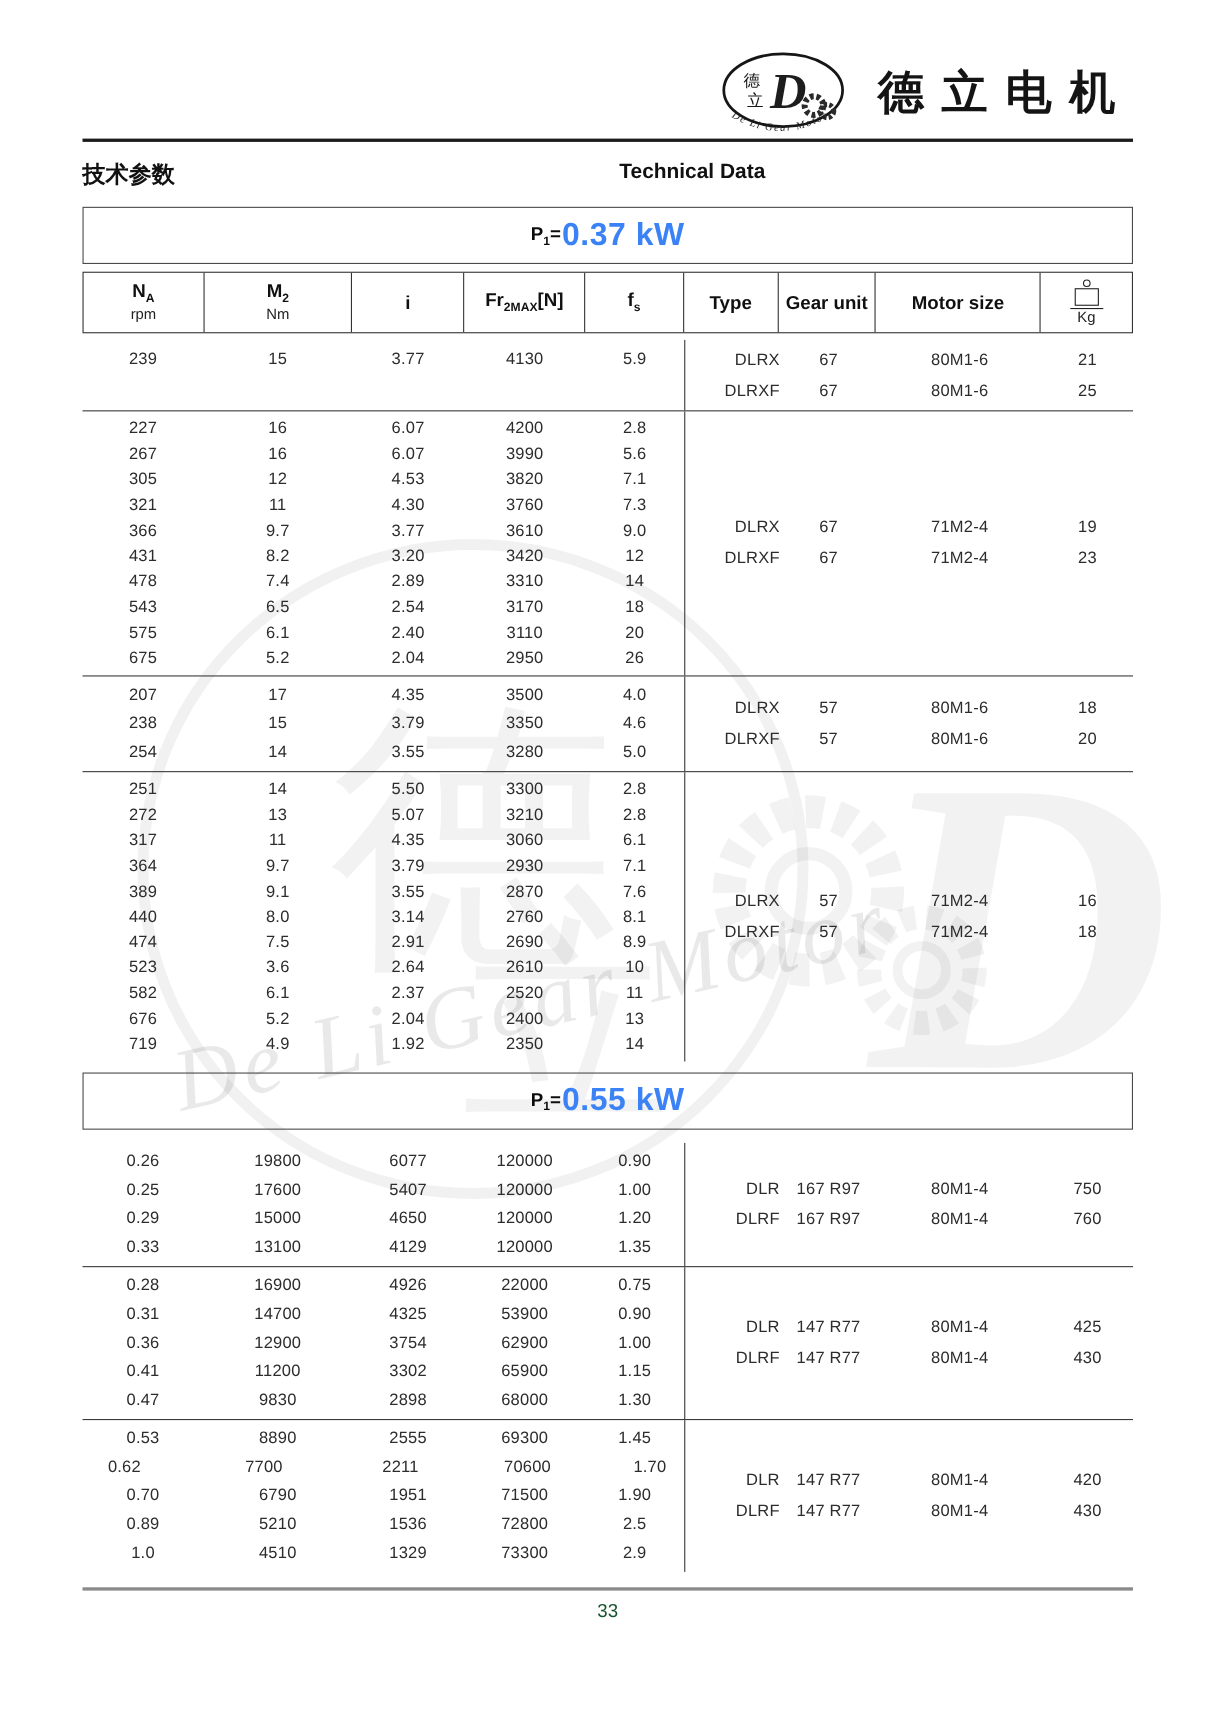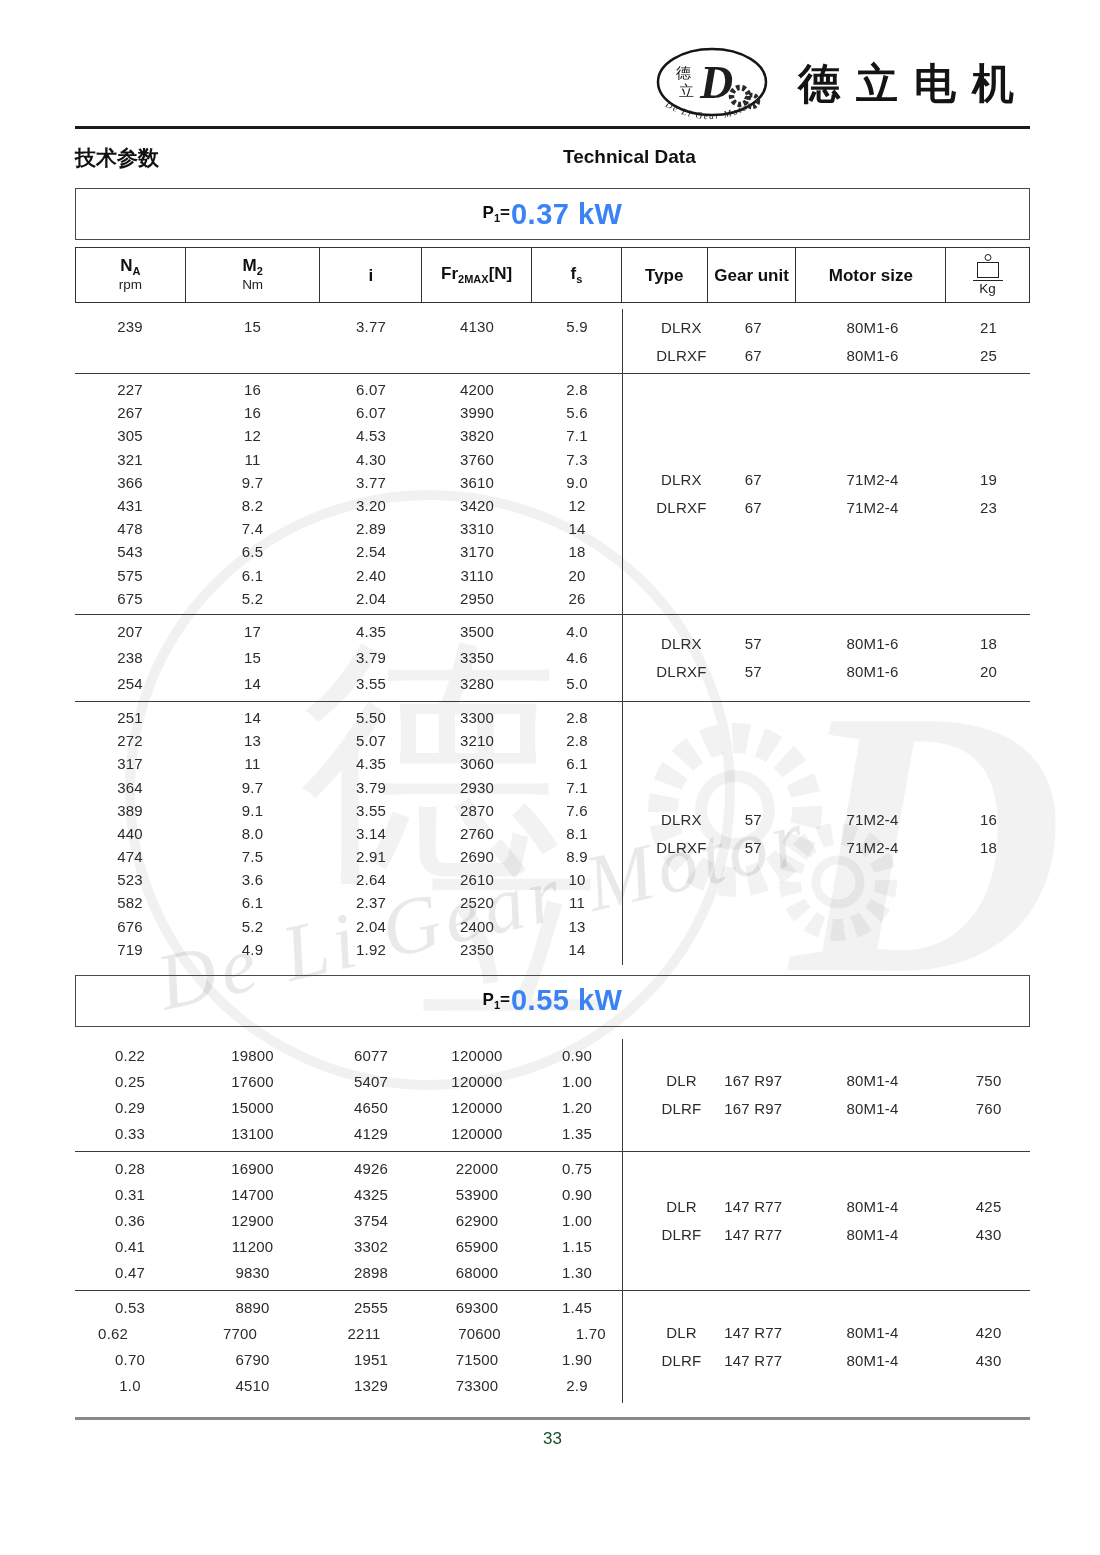--- a/index.html
+++ b/index.html
@@ -39,21 +39,21 @@
   .tbody{margin-top:6px;}
   .tbody2{margin-top:12px;}
   .group{display:flex;}
   .group + .group{border-top:1.5px solid #3a3a3a;}
   .g-left{width:547px;padding:4px 0;}
   .g-right{width:408px;box-sizing:border-box;border-left:1.5px solid #3a3a3a;display:flex;flex-direction:column;justify-content:center;padding:4px 0;}
   .drow{display:flex;align-items:center;}
   .trow{display:flex;align-items:center;height:28px;}
   .cell{box-sizing:border-box;text-align:center;font-size:15px;color:#2c2c2c;letter-spacing:.2px;}
   .c1{width:110px}.c2{width:135px}.c3{width:102px}.c4{width:110px}.c5{width:90px}
-  .c6{width:86px;text-align:center;padding-left:31px;}
+  .c6{width:86px;text-align:right;padding-left:31px;}
   .c7{width:89px}.c8{width:150px}.c9{width:83px}
 
   
   .footer-rule{height:3px;background:#8a8a8a;margin-top:14px;}
   .page-num{text-align:center;font-size:17px;color:#14532d;margin-top:9px;}
 </style>
 </head>
 <body>
 
 <div class="page">
@@ -392,21 +392,21 @@
 
     <div class="banner" style="margin-top:10px;">
       <span class="p-small"><span>P</span><sub>1</sub><span>=</span></span>
       <span class="p-big">0.55 kW</span>
     </div>
 
     <div class="tbody tbody2" id="tbody-1">
         <div class="group">
           <div class="g-left">
             <div class="drow" style="height: 26px;">
-              <span class="cell c1">0.22</span>
+              <span class="cell c1">0.26</span>
               <span class="cell c2">19800</span>
               <span class="cell c3">6077</span>
               <span class="cell c4">120000</span>
               <span class="cell c5">0.90</span>
             </div>
             <div class="drow" style="height: 26px;">
               <span class="cell c1">0.25</span>
               <span class="cell c2">17600</span>
               <span class="cell c3">5407</span>
               <span class="cell c4">120000</span>
@@ -512,20 +512,27 @@
               <span class="cell c5">1.70</span>
             </div>
             <div class="drow" style="height: 26px;">
               <span class="cell c1">0.70</span>
               <span class="cell c2">6790</span>
               <span class="cell c3">1951</span>
               <span class="cell c4">71500</span>
               <span class="cell c5">1.90</span>
             </div>
             <div class="drow" style="height: 26px;">
+              <span class="cell c1">0.89</span>
+              <span class="cell c2">5210</span>
+              <span class="cell c3">1536</span>
+              <span class="cell c4">72800</span>
+              <span class="cell c5">2.5</span>
+            </div>
+            <div class="drow" style="height: 26px;">
               <span class="cell c1">1.0</span>
               <span class="cell c2">4510</span>
               <span class="cell c3">1329</span>
               <span class="cell c4">73300</span>
               <span class="cell c5">2.9</span>
             </div>
           </div>
           <div class="g-right">
             <div class="trow">
               <span class="cell c6">DLR</span>

